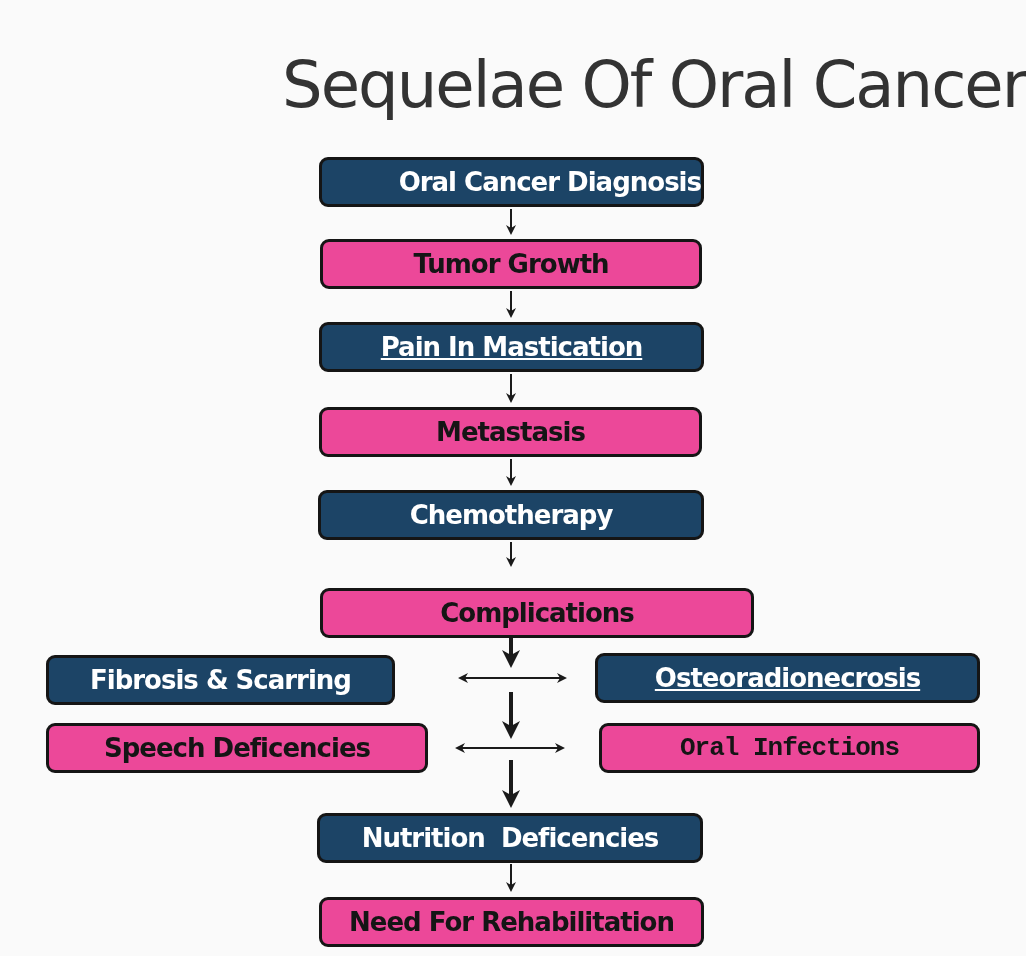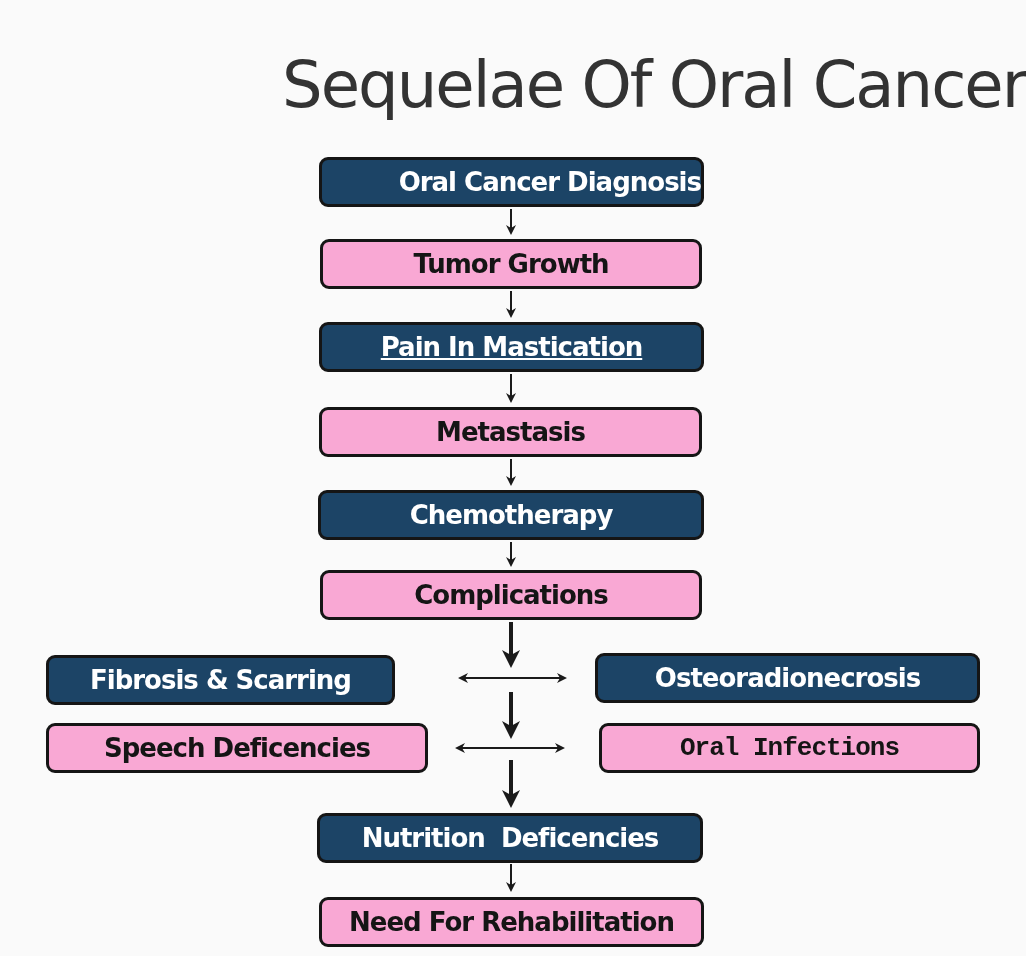--- a/index.html
+++ b/index.html
@@ -14,21 +14,21 @@
     font-family:"DejaVu Sans", sans-serif;
   }
   .box {
     position:absolute; box-sizing:border-box; height:50px;
     border:3px solid #151515; border-radius:9px;
     display:flex; align-items:center; justify-content:center;
     font-weight:bold; font-size:26px; letter-spacing:-1px;
     font-family:"DejaVu Sans", sans-serif; white-space:nowrap;
   }
   .dark { background:#1c4466; color:#ffffff; }
-  .light { background:#f9a8d4; color:#151515; }
+  .light { background:#ec4899; color:#151515; }
   svg.arrows { position:absolute; left:0; top:0; width:1026px; height:956px; pointer-events:none; }
 </style>
 </head>
 <body>
 
 <div class="title">Sequelae Of Oral Cancer</div>
 
 <svg class="arrows" viewBox="0 0 1026 956">
   <defs>
     <marker id="ah" markerWidth="10" markerHeight="10" refX="8" refY="5" orient="auto" markerUnits="userSpaceOnUse">
@@ -65,31 +65,31 @@
   </div>
 <div class="box dark" style="left:319px; top:322px; width:385px;text-decoration:underline;">
     <span>Pain In Mastication</span>
   </div>
 <div class="box light" style="left:319px; top:407px; width:383px;">
     <span>Metastasis</span>
   </div>
 <div class="box dark" style="left:318px; top:490px; width:386px;">
     <span>Chemotherapy</span>
   </div>
-<div class="box light" style="left:320px; top:570px; width:382px;">
+<div class="box light" style="left:320px; top:588px; width:434px;">
     <span>Complications</span>
   </div>
 
 <div class="box dark" style="left:46px;  top:655px; width:349px;">
     <span>Fibrosis &amp; Scarring</span>
   </div>
 <div class="box light" style="left:46px;  top:723px; width:382px;">
     <span>Speech Deficencies</span>
   </div>
-<div class="box dark" style="left:595px; top:653px; width:385px;">
+<div class="box dark" style="left:595px; top:653px; width:385px;text-decoration:underline;">
     <span>Osteoradionecrosis</span>
   </div>
 <div class="box light" style="left:599px; top:723px; width:381px;font-family:Liberation Mono, monospace;">
     <span>Oral Infections</span>
   </div>
 
 <div class="box dark" style="left:317px; top:813px; width:386px;">
     <span style="white-space:pre">Nutrition  Deficencies</span>
   </div>
 <div class="box light" style="left:319px; top:897px; width:385px;">

